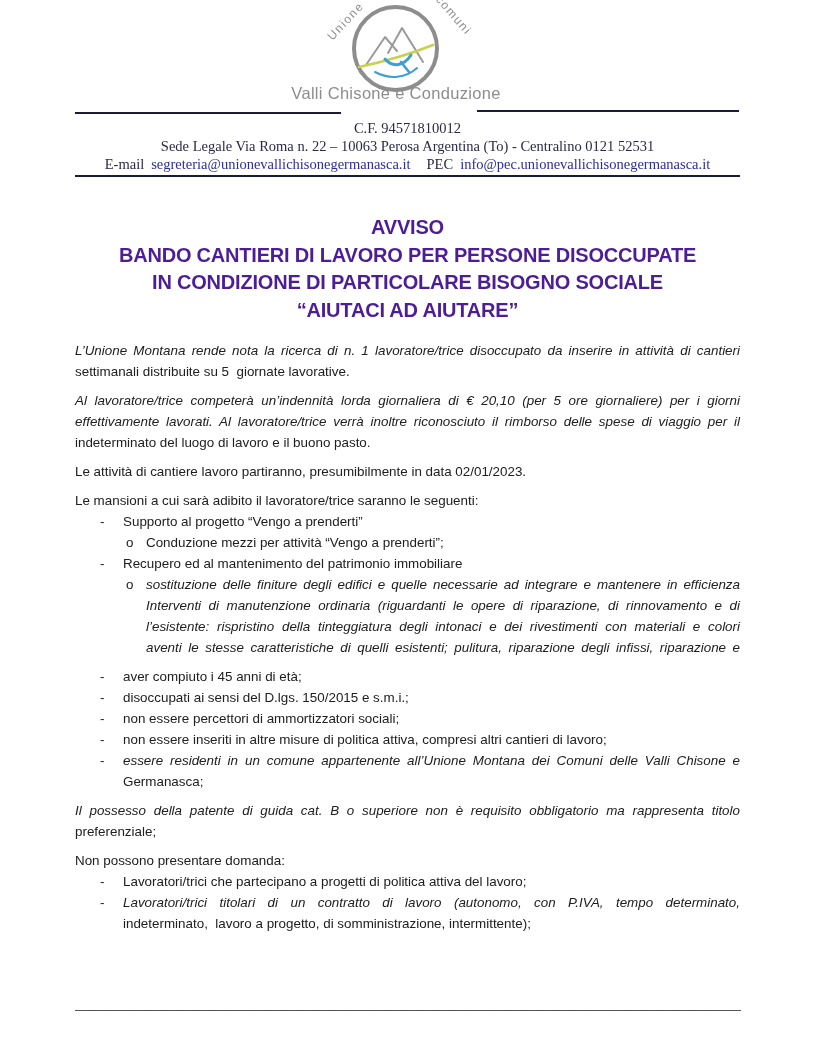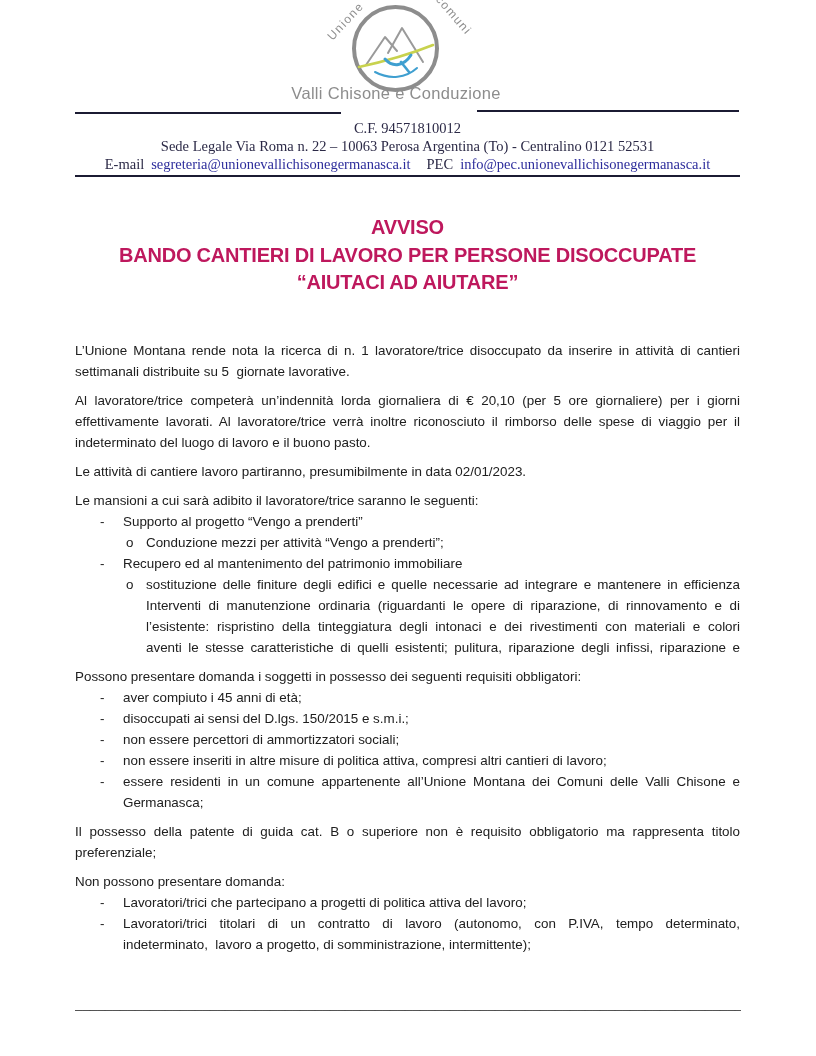--- a/index.html
+++ b/index.html
@@ -36,28 +36,28 @@
     font-family:"Liberation Serif", serif; font-size:14.5px; line-height:18px;
     color:#2b2946;
   }
   .hdr a { color:#2d2d9c; text-decoration:none; }
   .hdr .lbl { margin-right:7px; }
   .hdr .gap { display:inline-block; width:16px; }
 
   
   .title {
     position:absolute; left:75px; top:214px; width:665px; text-align:center;
-    font-weight:bold; font-size:20px; line-height:27.5px; color:#be185d;
+    font-weight:bold; font-size:20px; line-height:27.5px; color:#4c1d95;
     letter-spacing:-0.2px;
   }
 
   
   .bodytext { position:absolute; left:75px; top:340px; width:665px; font-size:13.4px; line-height:21px; }
   .line { display:block; height:21px; }
-  .jl { text-align:justify; text-align-last:justify; white-space:nowrap; }
+  .jl { text-align:justify; text-align-last:justify; white-space:nowrap;font-style:italic; }
   .ll { white-space:pre-wrap; }
   .sp { margin-bottom:8px; }
   .b1 { position:relative; padding-left:48px; }
   .b1 > .mk { position:absolute; left:25px; top:0; }
   .b2 { position:relative; padding-left:71px; }
   .b2 > .mk { position:absolute; left:51px; top:0; }
 
   
   .foot {
     position:absolute; left:75px; top:994px; width:666px; height:24px; overflow:hidden;
@@ -95,20 +95,21 @@
     <div>
       <span class="lbl">E-mail</span><a href="#">segreteria@unionevallichisonegermanasca.it</a><span class="gap"></span><span class="lbl">PEC</span><a href="#">info@pec.unionevallichisonegermanasca.it</a>
     </div>
   </div>
 
   <div class="rule rule-mid"></div>
 
   <div class="title">
     <div>AVVISO</div>
     <div>BANDO CANTIERI DI LAVORO PER PERSONE DISOCCUPATE</div>
+    <div>IN CONDIZIONE DI PARTICOLARE BISOGNO SOCIALE</div>
     <div>“AIUTACI AD AIUTARE”</div>
   </div>
 
   <div class="bodytext">
 
     <div class="sp">
       <div class="line jl">L’Unione Montana rende nota la ricerca di n. 1 lavoratore/trice disoccupato da inserire in attività di cantieri</div>
       <div class="line ll">settimanali distribuite su 5  giornate lavorative.</div>
     </div>
 
@@ -139,21 +140,20 @@
       <div class="b2">
         <span class="mk">o</span>
         <div class="line jl">sostituzione delle finiture degli edifici e quelle necessarie ad integrare e mantenere in efficienza</div>
         <div class="line jl">Interventi di manutenzione ordinaria (riguardanti le opere di riparazione, di rinnovamento e di</div>
         <div class="line jl">l’esistente: rispristino della tinteggiatura degli intonaci e dei rivestimenti con materiali e colori</div>
         <div class="line jl">aventi le stesse caratteristiche di quelli esistenti; pulitura, riparazione degli infissi, riparazione e</div>
       </div>
     </div>
 
     <div class="sp">
-      <div class="line ll">Possono presentare domanda i soggetti in possesso dei seguenti requisiti obbligatori:</div>
       <div class="b1">
         <span class="mk">-</span>
         <div class="line ll">aver compiuto i 45 anni di età;</div>
       </div>
       <div class="b1">
         <span class="mk">-</span>
         <div class="line ll">disoccupati ai sensi del D.lgs. 150/2015 e s.m.i.;</div>
       </div>
       <div class="b1">
         <span class="mk">-</span>

